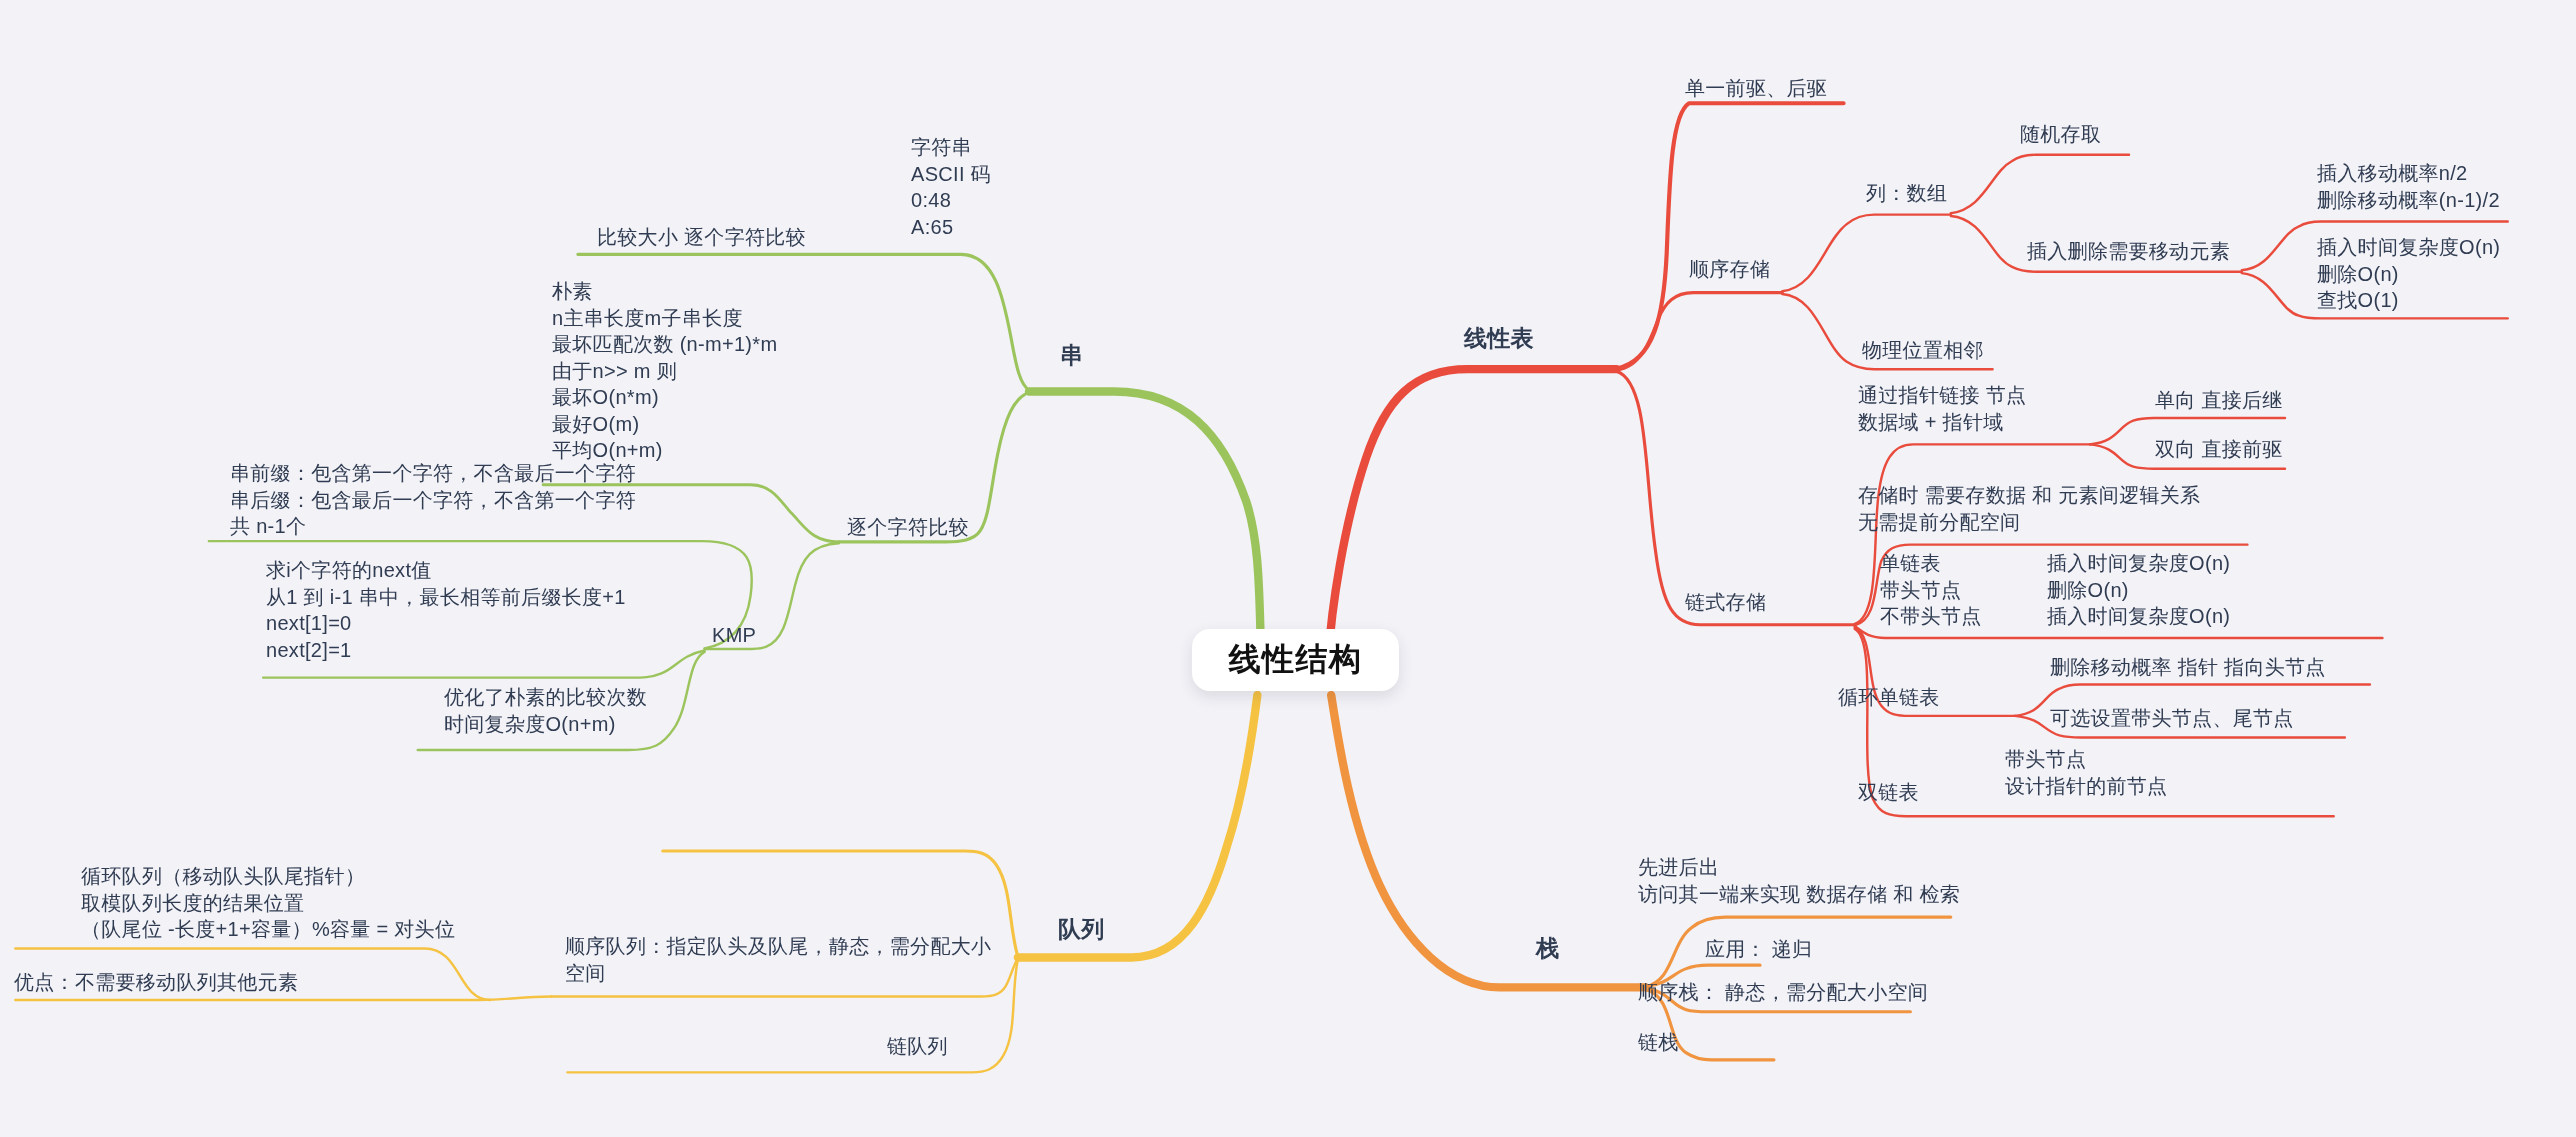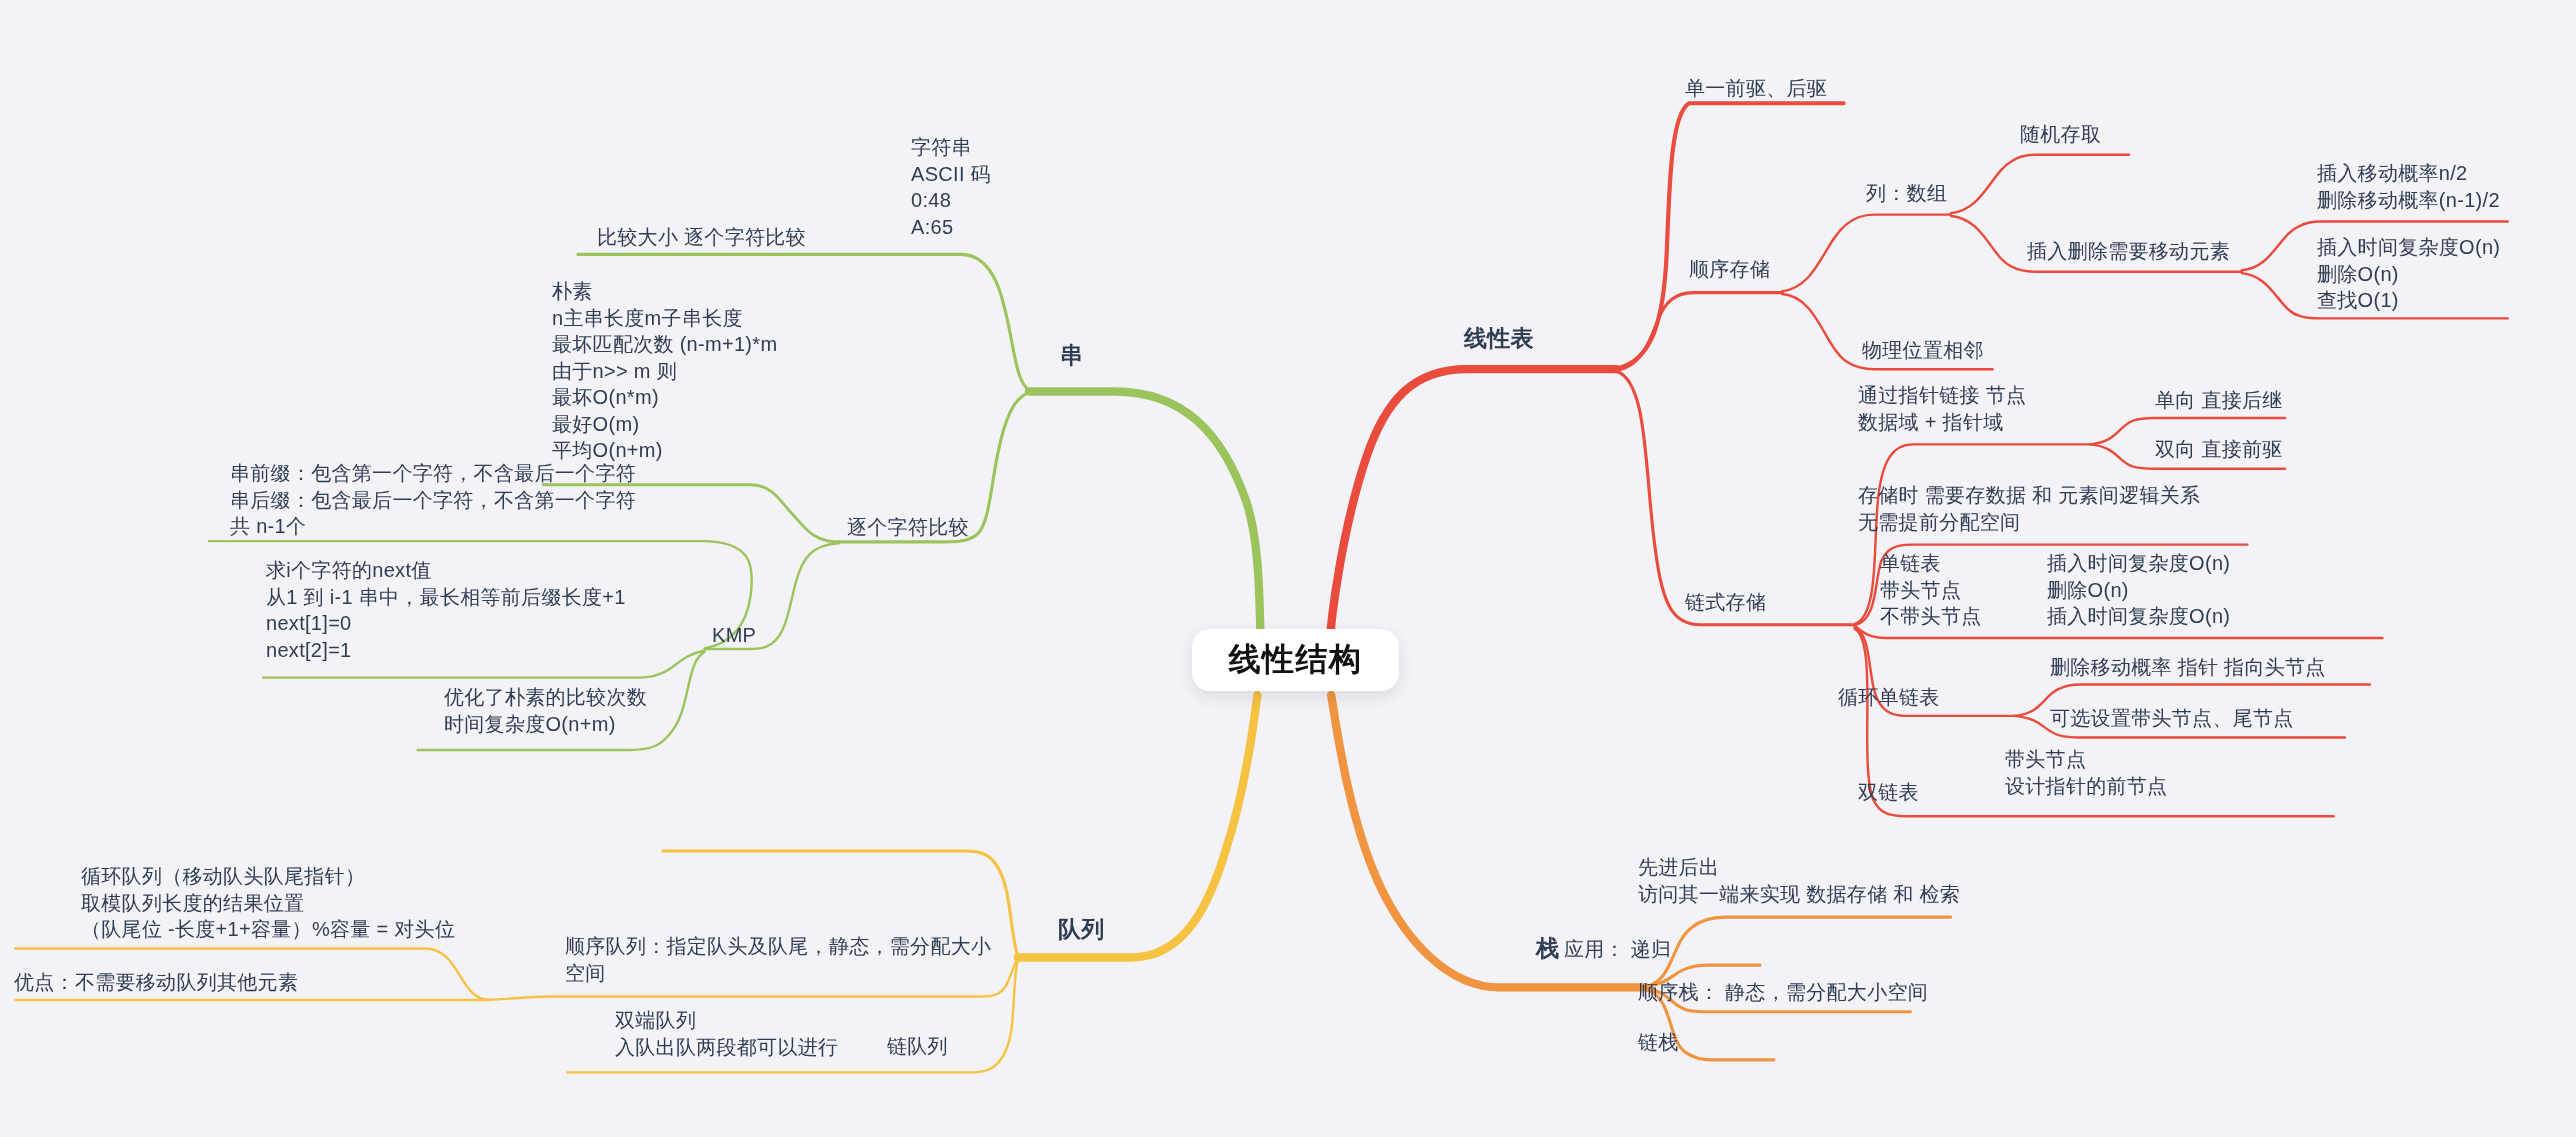--- a/index.html
+++ b/index.html
@@ -126,28 +126,26 @@
   <div class="node" style="left:2005px;top:746px;">带头节点
 设计指针的前节点</div>
 
   <div class="node lvl1" style="left:1058px;top:915px;">队列</div>
   <div class="node" style="left:81px;top:863px;">循环队列（移动队头队尾指针）
 取模队列长度的结果位置
 （队尾位 -长度+1+容量）%容量 = 对头位</div>
   <div class="node" style="left:14px;top:969px;">优点：不需要移动队列其他元素</div>
   <div class="node" style="left:565px;top:933px;">顺序队列：指定队头及队尾，静态，需分配大小
 空间</div>
-  <div class="node" style="left:615px;top:1007px;">双端队列
-入队出队两段都可以进行</div>
   <div class="node" style="left:887px;top:1033px;">链队列</div>
 
   <div class="node lvl1" style="left:1536px;top:934px;">栈</div>
   <div class="node" style="left:1638px;top:854px;">先进后出
 访问其一端来实现 数据存储 和 检索</div>
-  <div class="node" style="left:1564px;top:936px;">应用： 递归</div>
+  <div class="node" style="left:1705px;top:936px;">应用： 递归</div>
   <div class="node" style="left:1638px;top:979px;">顺序栈： 静态，需分配大小空间</div>
   <div class="node" style="left:1638px;top:1029px;">链栈</div>
 
   <div class="center-box">
     <span class="t">线性结构</span>
   </div>
 
 </div>
 
 

